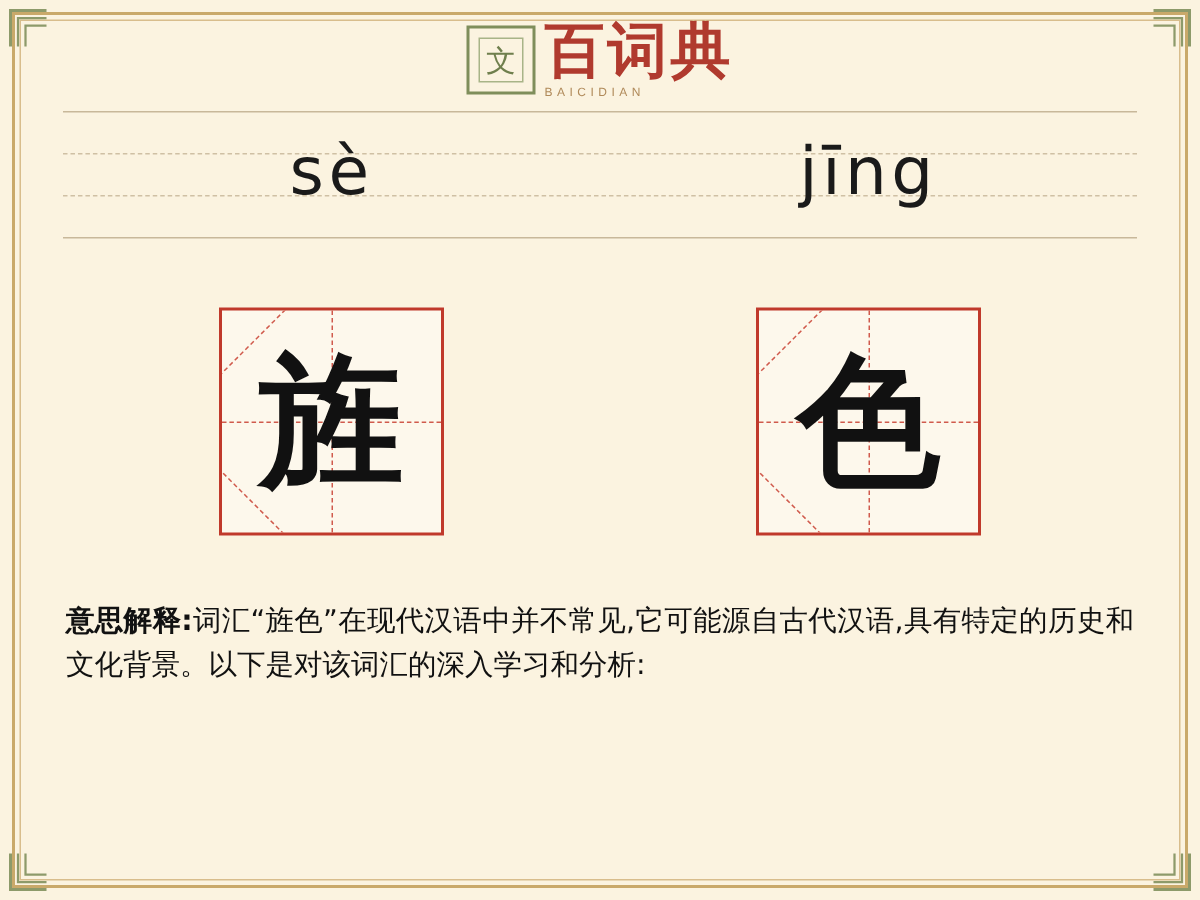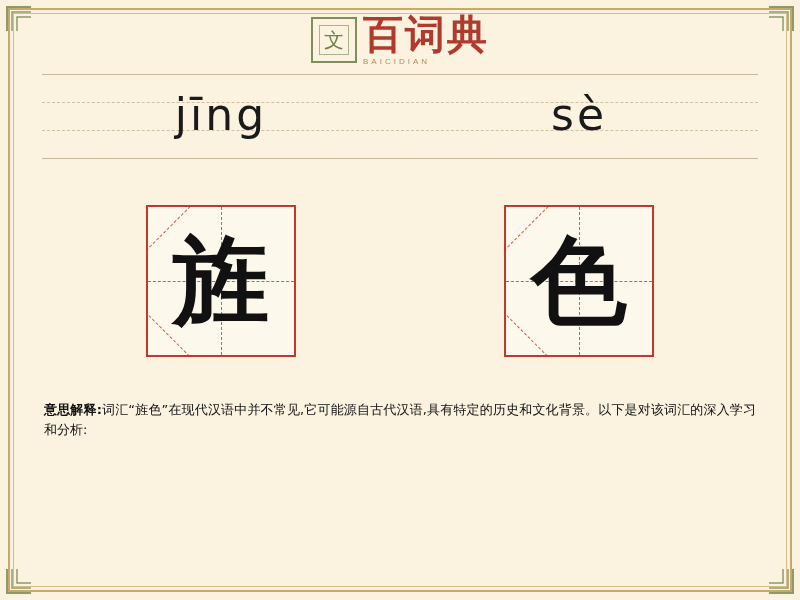--- a/index.html
+++ b/index.html
@@ -214,21 +214,21 @@
     font-family: "DejaVu Sans", sans-serif;
     font-weight: bold;
   }
 
   
   .explain {
     position: absolute;
     left: 44px;
     top: 400px;
     width: 712px;
-    font-size: 13px;
+    font-size: 19px;
     line-height: 1.55;
     color: #111;
     font-family: "DejaVu Sans", sans-serif;
     text-align: justify;
   }
   .explain-label {
     font-weight: bold;
   }
 </style>
 </head>
@@ -277,22 +277,22 @@
       <div class="logo-sub">BAICIDIAN</div>
     </div>
   </div>
 
   <div class="staff">
     <div class="staff-line l1"></div>
     <div class="staff-line l2"></div>
     <div class="staff-line l3"></div>
     <div class="staff-line l4"></div>
     <div class="pinyin-row">
+      <div class="pinyin-cell">sè</div>
       <div class="pinyin-cell">jīng</div>
-      <div class="pinyin-cell">sè</div>
     </div>
   </div>
 
   <div class="chars">
     <div class="char-cell">
       <div class="tian">
         <div class="tian-diag-wrap">
           <div class="d1"></div>
           <div class="d2"></div>
         </div>

